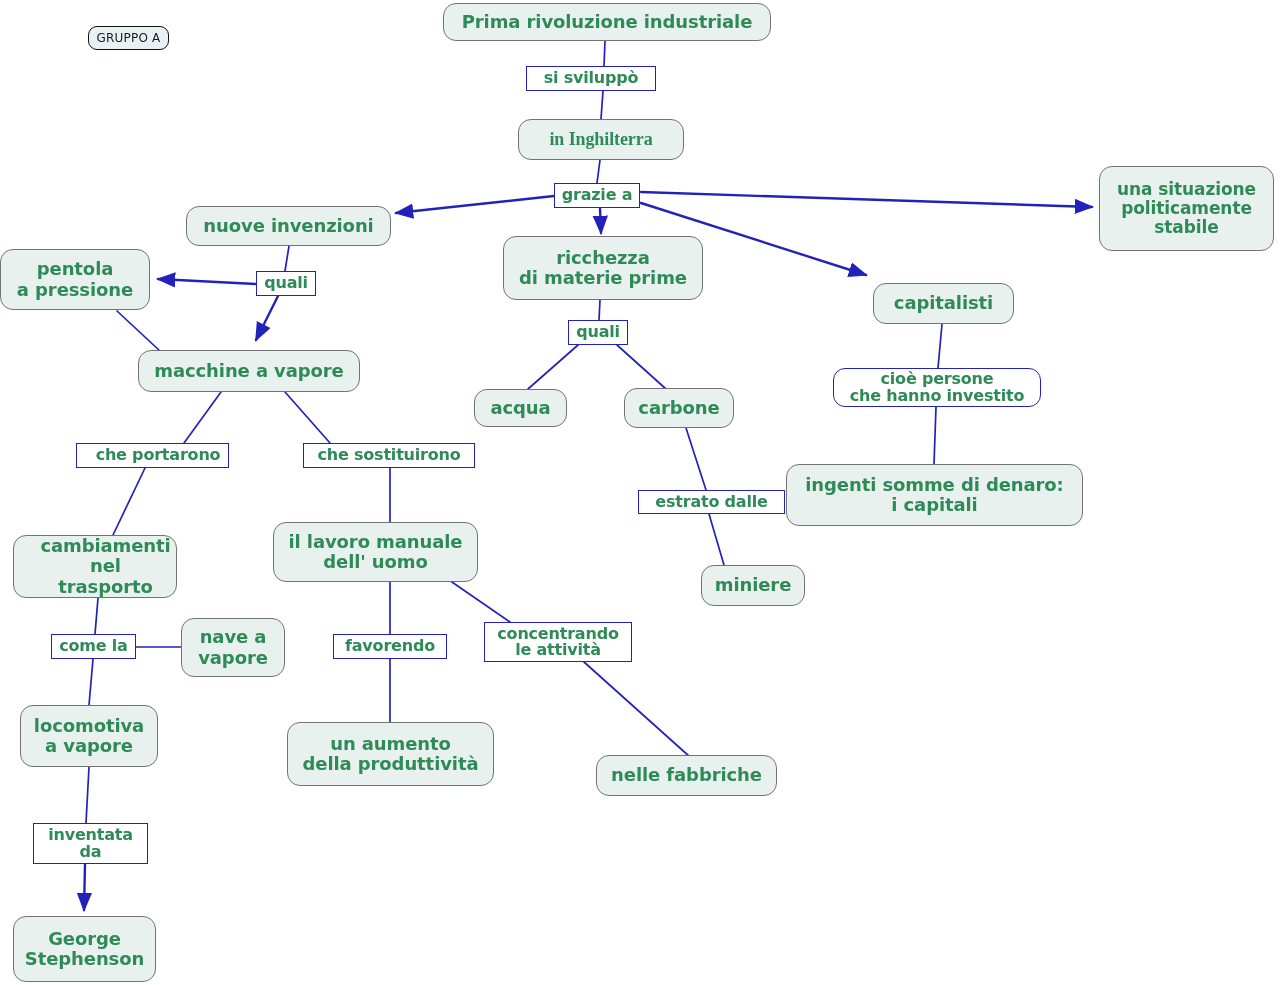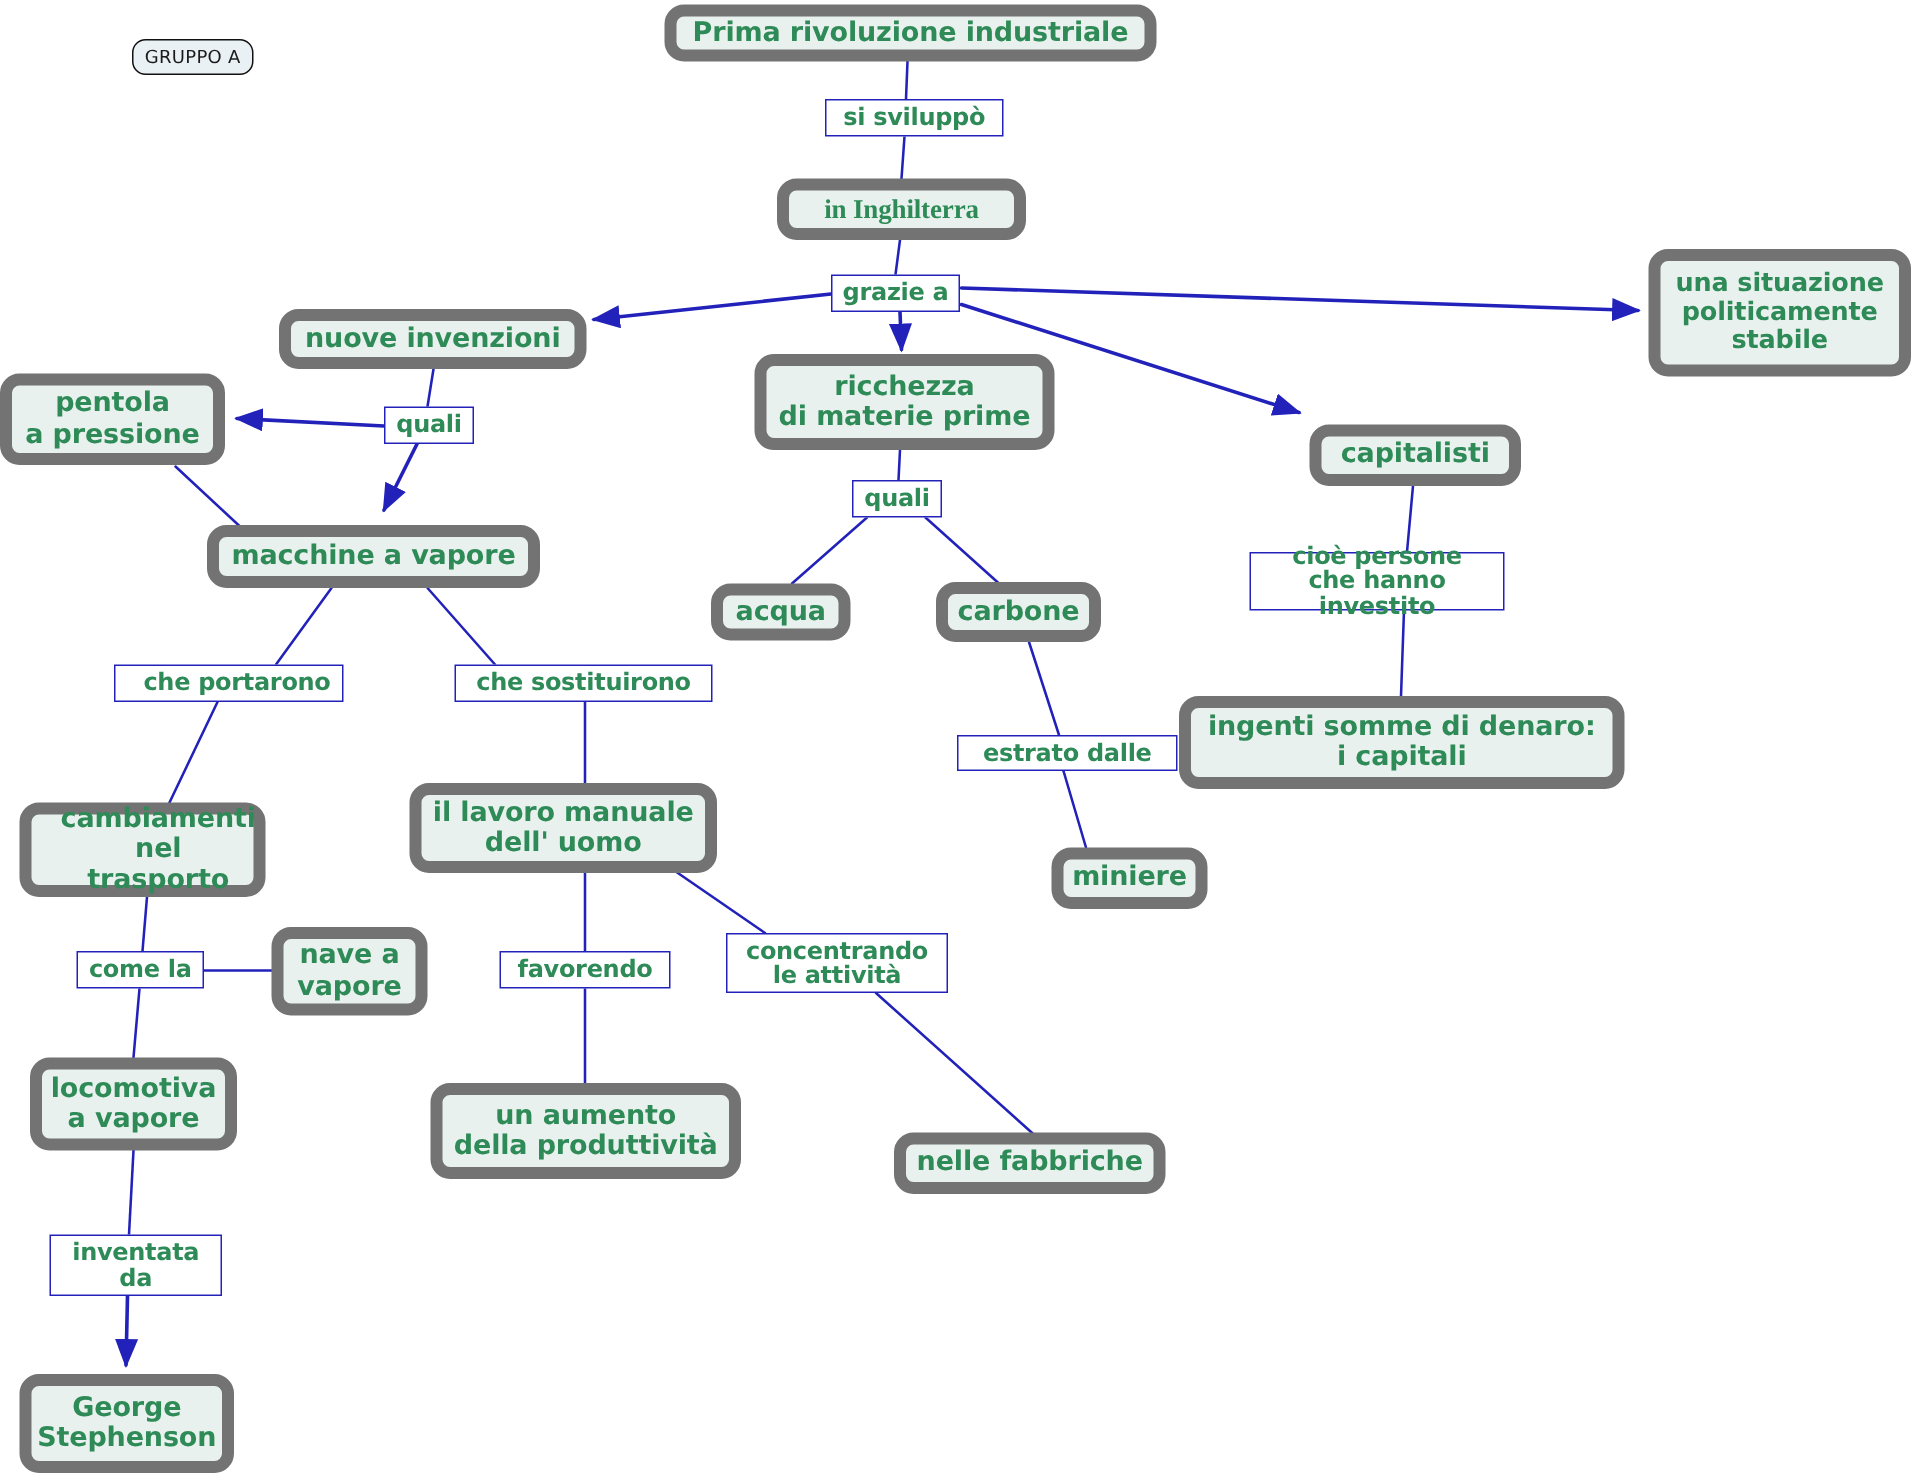--- a/index.html
+++ b/index.html
@@ -27,21 +27,21 @@
     pointer-events: none;
   }
   .node {
     position: absolute;
     box-sizing: border-box;
     display: flex;
     align-items: center;
     justify-content: center;
     text-align: center;
     background: #e9f1ee;
-    border: 8px solid #737373;
+    border: 1px solid #737373;
     border-radius: 13px;
     color: #2e8b57;
     font-weight: bold;
     font-size: 17px;
     line-height: 1.12;
     letter-spacing: -0.1px;
     padding: 2px 6px;
     white-space: pre-line;
   }
   .linkbox {
@@ -155,25 +155,25 @@
 vapore</div>
       <div class="node" style="left: 20px; top: 705px; width: 138px; height: 62px; font-size: 18px;">locomotiva
 a vapore</div>
       <div class="node" style="left: 287px; top: 722px; width: 207px; height: 64px; font-size: 18px;">un aumento
 della produttività</div>
       <div class="node" style="left: 596px; top: 755px; width: 181px; height: 41px; font-size: 18px;">nelle fabbriche</div>
       <div class="node" style="left: 13px; top: 916px; width: 143px; height: 66px; font-size: 18px;">George
 Stephenson</div>
     </div>
   <div id="link-labels-layer">
-      <div class="linkbox" style="left: 550px; top: 66px; width: 119px; height: 25px;">si sviluppò</div>
+      <div class="linkbox" style="left: 526px; top: 66px; width: 130px; height: 25px;">si sviluppò</div>
       <div class="linkbox" style="left: 554px; top: 183px; width: 86px; height: 25px;">grazie a</div>
       <div class="linkbox" style="left: 256px; top: 271px; width: 60px; height: 25px;">quali</div>
       <div class="linkbox" style="left: 568px; top: 320px; width: 60px; height: 25px;">quali</div>
-      <div class="linkbox" style="left: 833px; top: 368px; width: 170px; height: 39px;">cioè persone
+      <div class="linkbox" style="left: 833px; top: 368px; width: 208px; height: 39px; border-radius: 12px;">cioè persone
 che hanno investito</div>
       <div class="linkbox" style="left: 76px; top: 443px; width: 153px; height: 25px; padding-left: 12px;">che portarono</div>
       <div class="linkbox" style="left: 303px; top: 443px; width: 172px; height: 25px;">che sostituirono</div>
       <div class="linkbox" style="left: 638px; top: 490px; width: 147px; height: 24px;">estrato dalle</div>
       <div class="linkbox" style="left: 51px; top: 634px; width: 85px; height: 25px;">come la</div>
       <div class="linkbox" style="left: 333px; top: 634px; width: 114px; height: 25px;">favorendo</div>
       <div class="linkbox" style="left: 484px; top: 622px; width: 148px; height: 40px;">concentrando
 le attività</div>
       <div class="linkbox" style="left: 33px; top: 823px; width: 115px; height: 41px;">inventata
 da</div>

